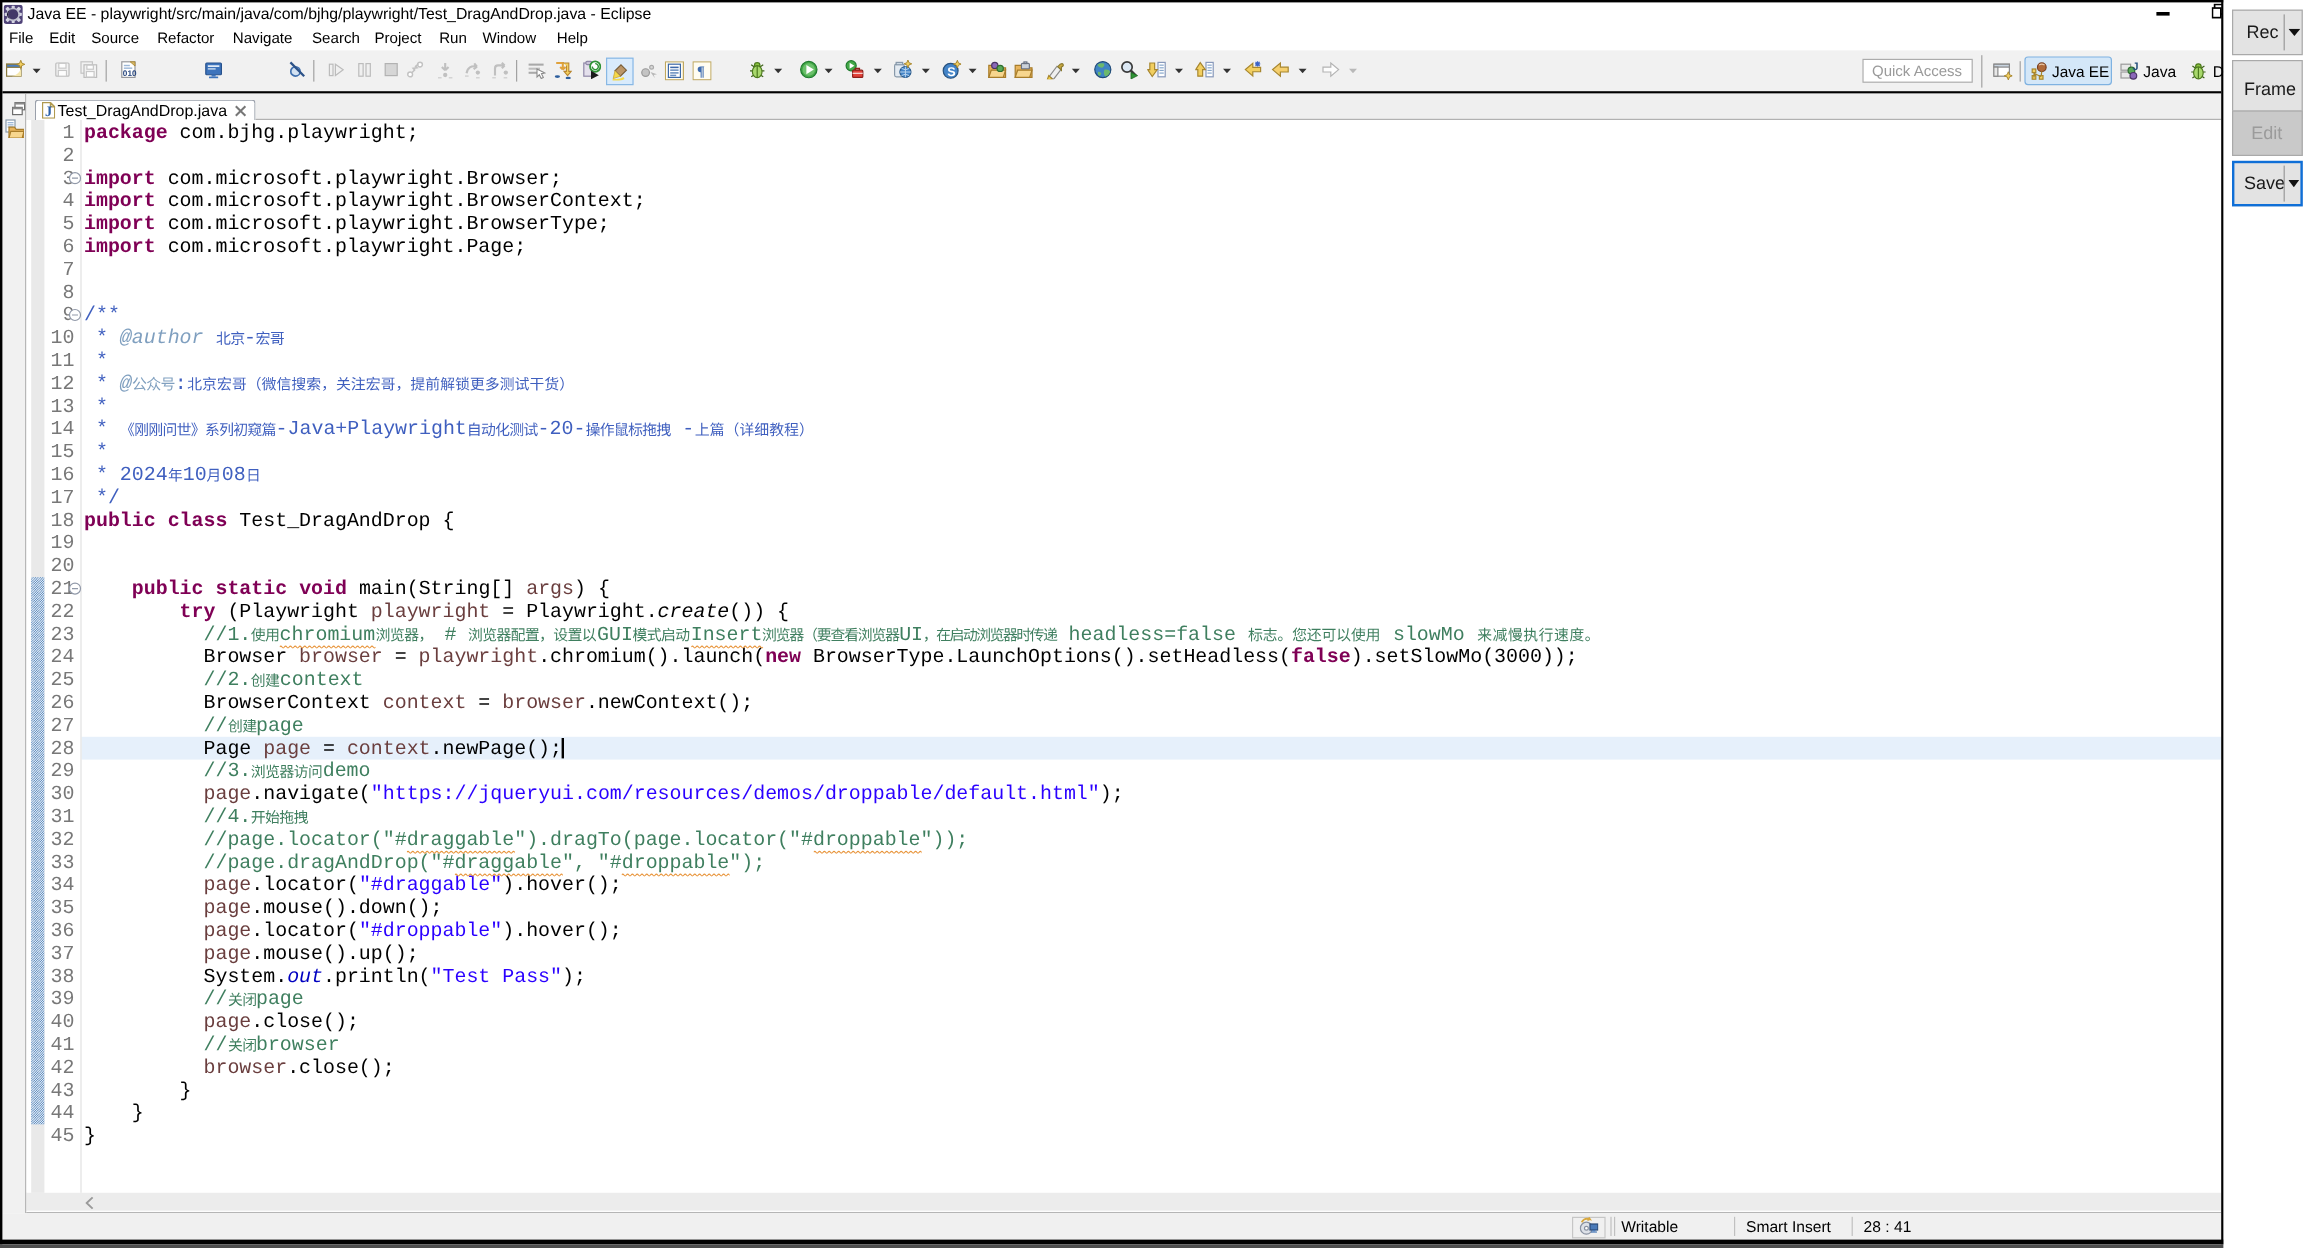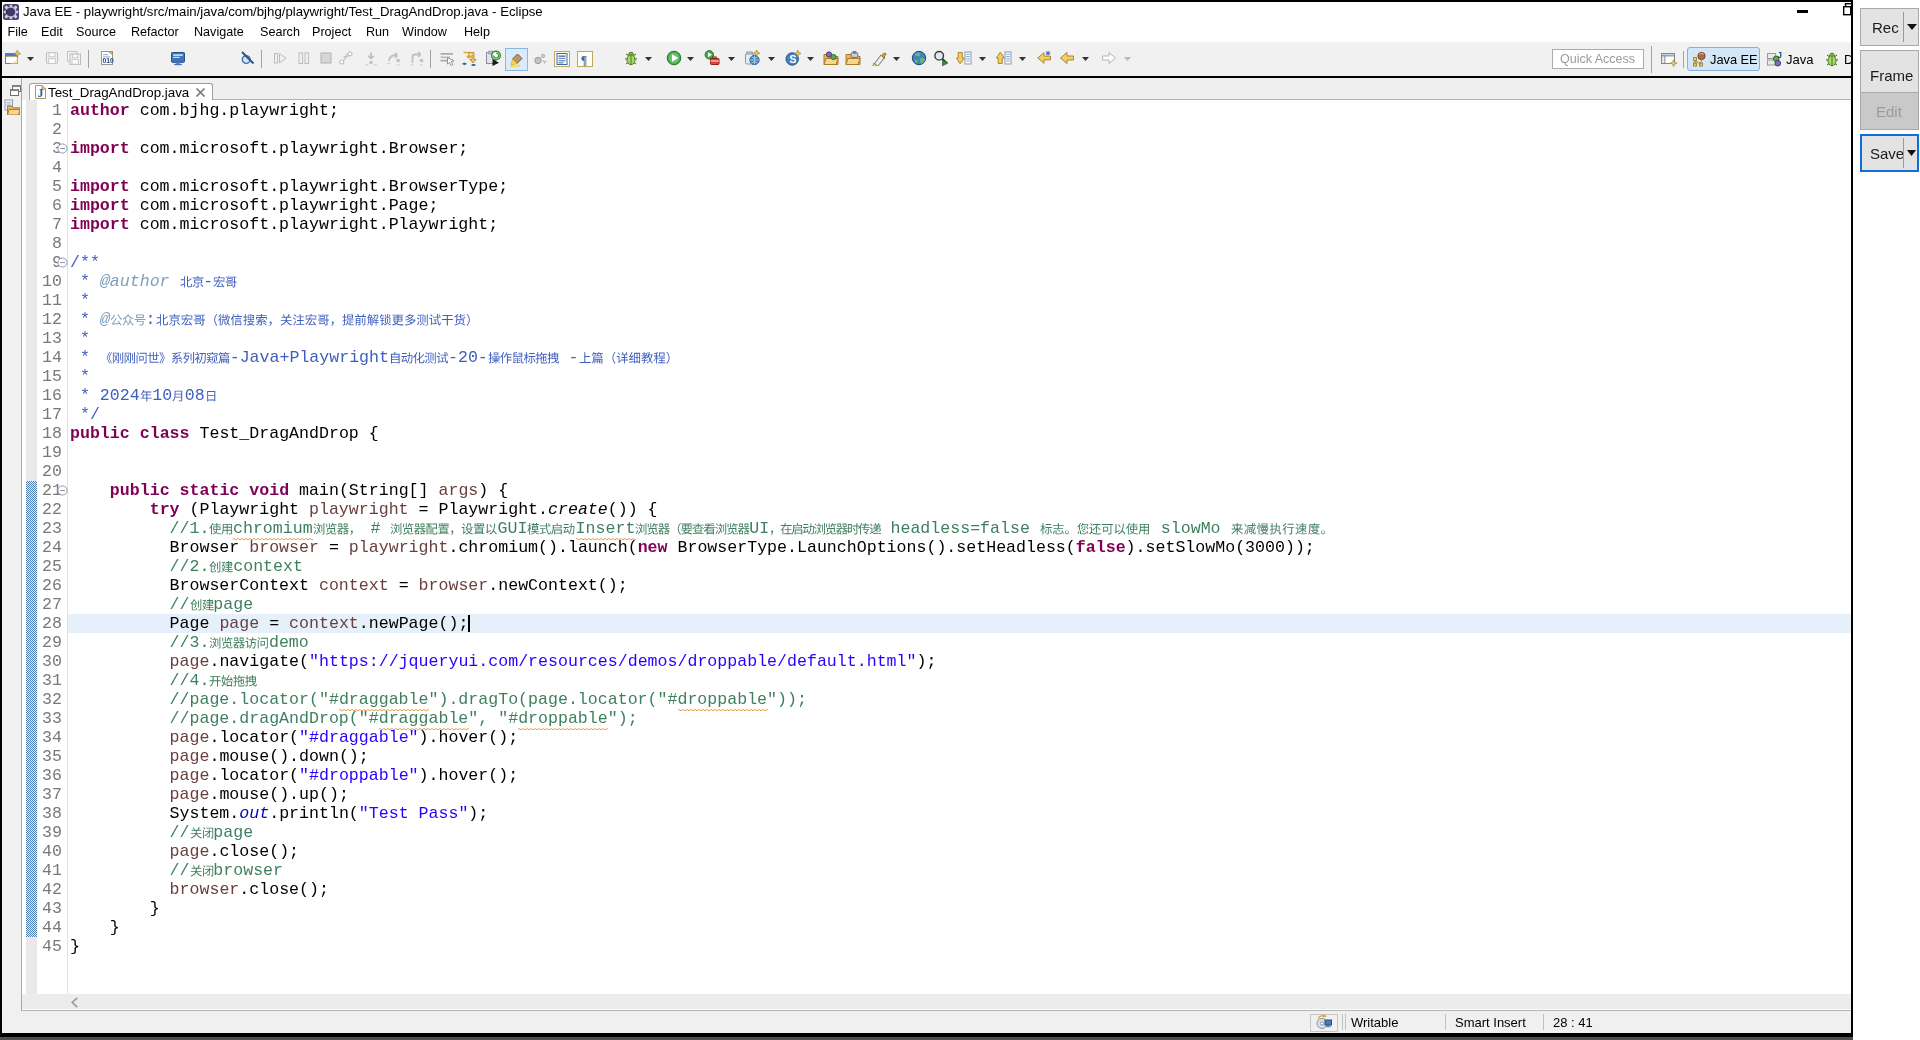--- a/index.html
+++ b/index.html
@@ -486,31 +486,31 @@
     <path d="M1.5,1.5 L9.5,9.5 M9.5,1.5 L1.5,9.5" stroke="#777" stroke-width="1.7"></path>
   </svg>
   <div id="editor"></div>
   <div id="qdiff"></div>
   <div style="position:absolute;left:26px;top:481px;width:11px;height:456px;
     background-image:linear-gradient(45deg,#4a7cb5 25%,transparent 25%,transparent 75%,#4a7cb5 75%),linear-gradient(45deg,#4a7cb5 25%,#e8f0f8 25%,#e8f0f8 75%,#4a7cb5 75%);
     background-size:2px 2px;background-position:0 0,1px 1px"></div>
   <div id="curline"></div>
   <div id="ruleline"></div>
   <div class="num" style="top:101px">1</div>
-    <div class="cl" style="top:101px"><span class="kw">author</span> com.bjhg.playwright;</div>
+    <div class="cl" style="top:101px"><span class="kw">package</span> com.bjhg.playwright;</div>
     <div class="num" style="top:120px">2</div>
     <div class="num" style="top:139px">3</div>
     <div class="cl" style="top:139px"><span class="kw">import</span> com.microsoft.playwright.Browser;</div>
     <div class="num" style="top:158px">4</div>
+    <div class="cl" style="top:158px"><span class="kw">import</span> com.microsoft.playwright.BrowserContext;</div>
     <div class="num" style="top:177px">5</div>
     <div class="cl" style="top:177px"><span class="kw">import</span> com.microsoft.playwright.BrowserType;</div>
     <div class="num" style="top:196px">6</div>
     <div class="cl" style="top:196px"><span class="kw">import</span> com.microsoft.playwright.Page;</div>
     <div class="num" style="top:215px">7</div>
-    <div class="cl" style="top:215px"><span class="kw">import</span> com.microsoft.playwright.Playwright;</div>
     <div class="num" style="top:234px">8</div>
     <div class="num" style="top:253px">9</div>
     <div class="cl" style="top:253px"><span class="jd">/**</span></div>
     <div class="num" style="top:272px">10</div>
     <div class="cl" style="top:272px"><span class="jd"> * <span class="jt">@author</span> <svg class="ck" width="23.8" height="16" viewBox="0 0 23.8 16">
           <use href="#u5317" x="0.0"></use>
           <use href="#u4EAC" x="11.9"></use>
         </svg>-<svg class="ck" width="23.8" height="16" viewBox="0 0 23.8 16">
           <use href="#u5B8F" x="0.0"></use>
           <use href="#u54E5" x="11.9"></use>

